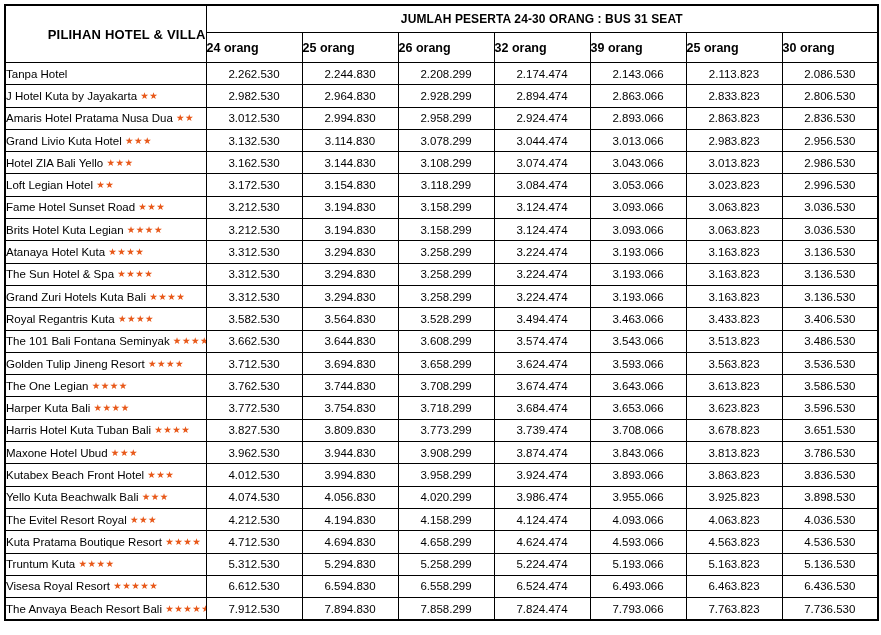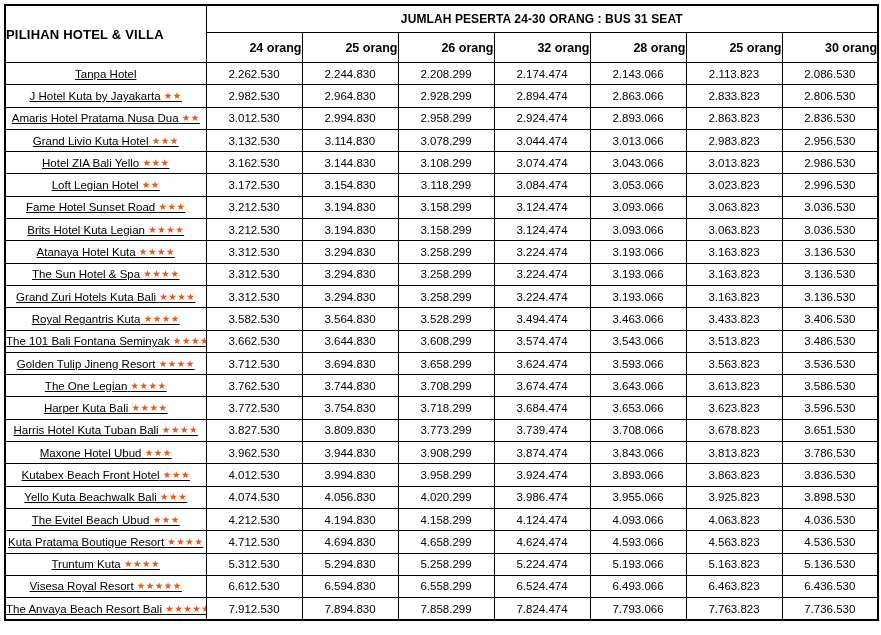--- a/index.html
+++ b/index.html
@@ -30,45 +30,44 @@
     border: 1px solid #000;
     padding: 0;
     vertical-align: middle;
   }
   .col-hotel { width: 201px; }
   .col-price { width: 96px; }
 
   th.header-hotel {
     font-size: 13px;
     font-weight: bold;
-    text-align: left;
+    text-align: right;
     height: 56px;
     letter-spacing: 0.2px;
   }
   th.header-title {
     font-size: 12px;
     font-weight: bold;
     text-align: center;
     height: 26px;
     letter-spacing: 0.1px;
   }
   th.header-sub {
     font-size: 12.5px;
     font-weight: bold;
-    text-align: right;
+    text-align: left;
     height: 29px;
   }
   td.hotel-name {
     font-size: 11.5px;
-    text-align: center;
+    text-align: left;
     padding-left: 5px;
     height: 21.3px;
     white-space: nowrap;
     overflow: hidden;
-    text-decoration: underline;
   }
   td.price-cell {
     font-size: 11.5px;
     text-align: center;
     height: 21.3px;
     white-space: nowrap;
   }
   .stars {
     color: #e8591a;
     font-size: 9.5px;
@@ -94,21 +93,21 @@
     <thead>
       <tr>
         <th class="header-hotel" rowspan="2">PILIHAN HOTEL &amp; VILLA</th>
         <th class="header-title" colspan="7">JUMLAH PESERTA 24-30 ORANG : BUS 31 SEAT</th>
       </tr>
       <tr>
         <th class="header-sub">24 orang</th>
         <th class="header-sub">25 orang</th>
         <th class="header-sub">26 orang</th>
         <th class="header-sub">32 orang</th>
-        <th class="header-sub">28 orang</th>
+        <th class="header-sub">39 orang</th>
         <th class="header-sub">25 orang</th>
         <th class="header-sub">30 orang</th>
       </tr>
     </thead>
     <tbody id="table-body">
         <tr>
           <td class="hotel-name"><span>Tanpa Hotel</span></td>
           <td class="price-cell">2.262.530</td>
           <td class="price-cell">2.244.830</td>
           <td class="price-cell">2.208.299</td>
@@ -301,21 +300,21 @@
           <td class="hotel-name"><span>Yello Kuta Beachwalk Bali</span> <span class="stars" style="color: rgb(232, 89, 26);">★★★</span></td>
           <td class="price-cell">4.074.530</td>
           <td class="price-cell">4.056.830</td>
           <td class="price-cell">4.020.299</td>
           <td class="price-cell">3.986.474</td>
           <td class="price-cell">3.955.066</td>
           <td class="price-cell">3.925.823</td>
           <td class="price-cell">3.898.530</td>
         </tr>
         <tr>
-          <td class="hotel-name"><span>The Evitel Beach Ubud</span> <span class="stars" style="color: rgb(232, 89, 26);">★★★</span></td>
+          <td class="hotel-name"><span>The Evitel Resort Royal</span> <span class="stars" style="color: rgb(232, 89, 26);">★★★</span></td>
           <td class="price-cell">4.212.530</td>
           <td class="price-cell">4.194.830</td>
           <td class="price-cell">4.158.299</td>
           <td class="price-cell">4.124.474</td>
           <td class="price-cell">4.093.066</td>
           <td class="price-cell">4.063.823</td>
           <td class="price-cell">4.036.530</td>
         </tr>
         <tr>
           <td class="hotel-name"><span>Kuta Pratama Boutique Resort</span> <span class="stars" style="color: rgb(232, 89, 26);">★★★★</span></td>

